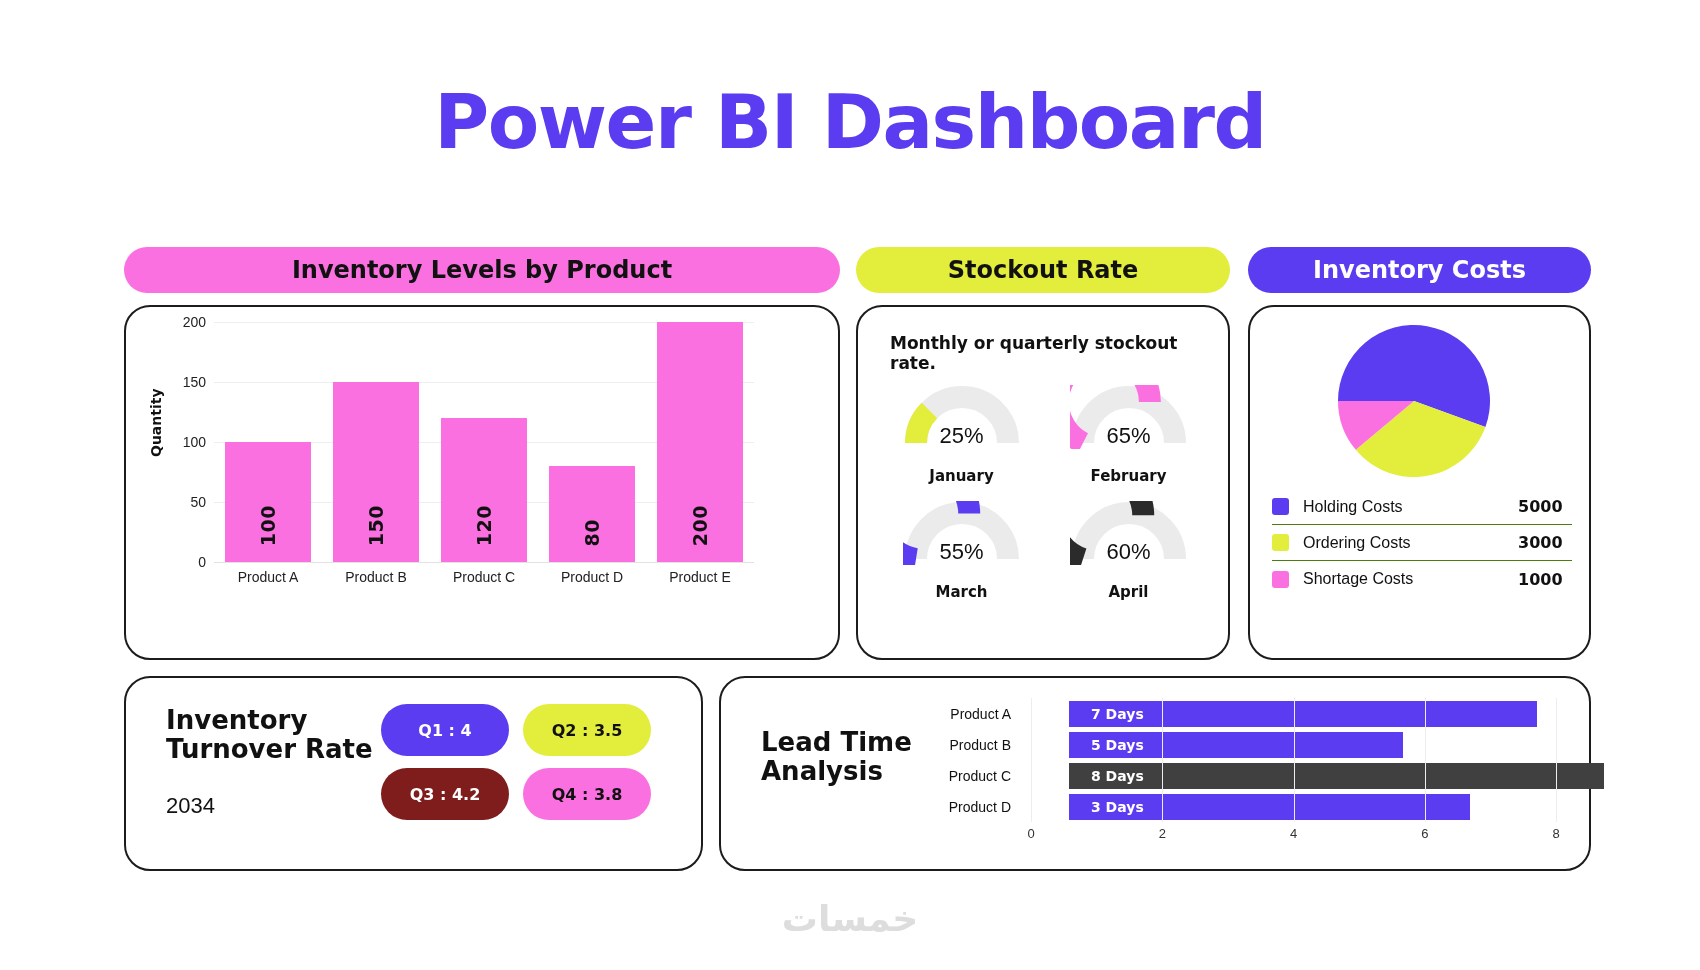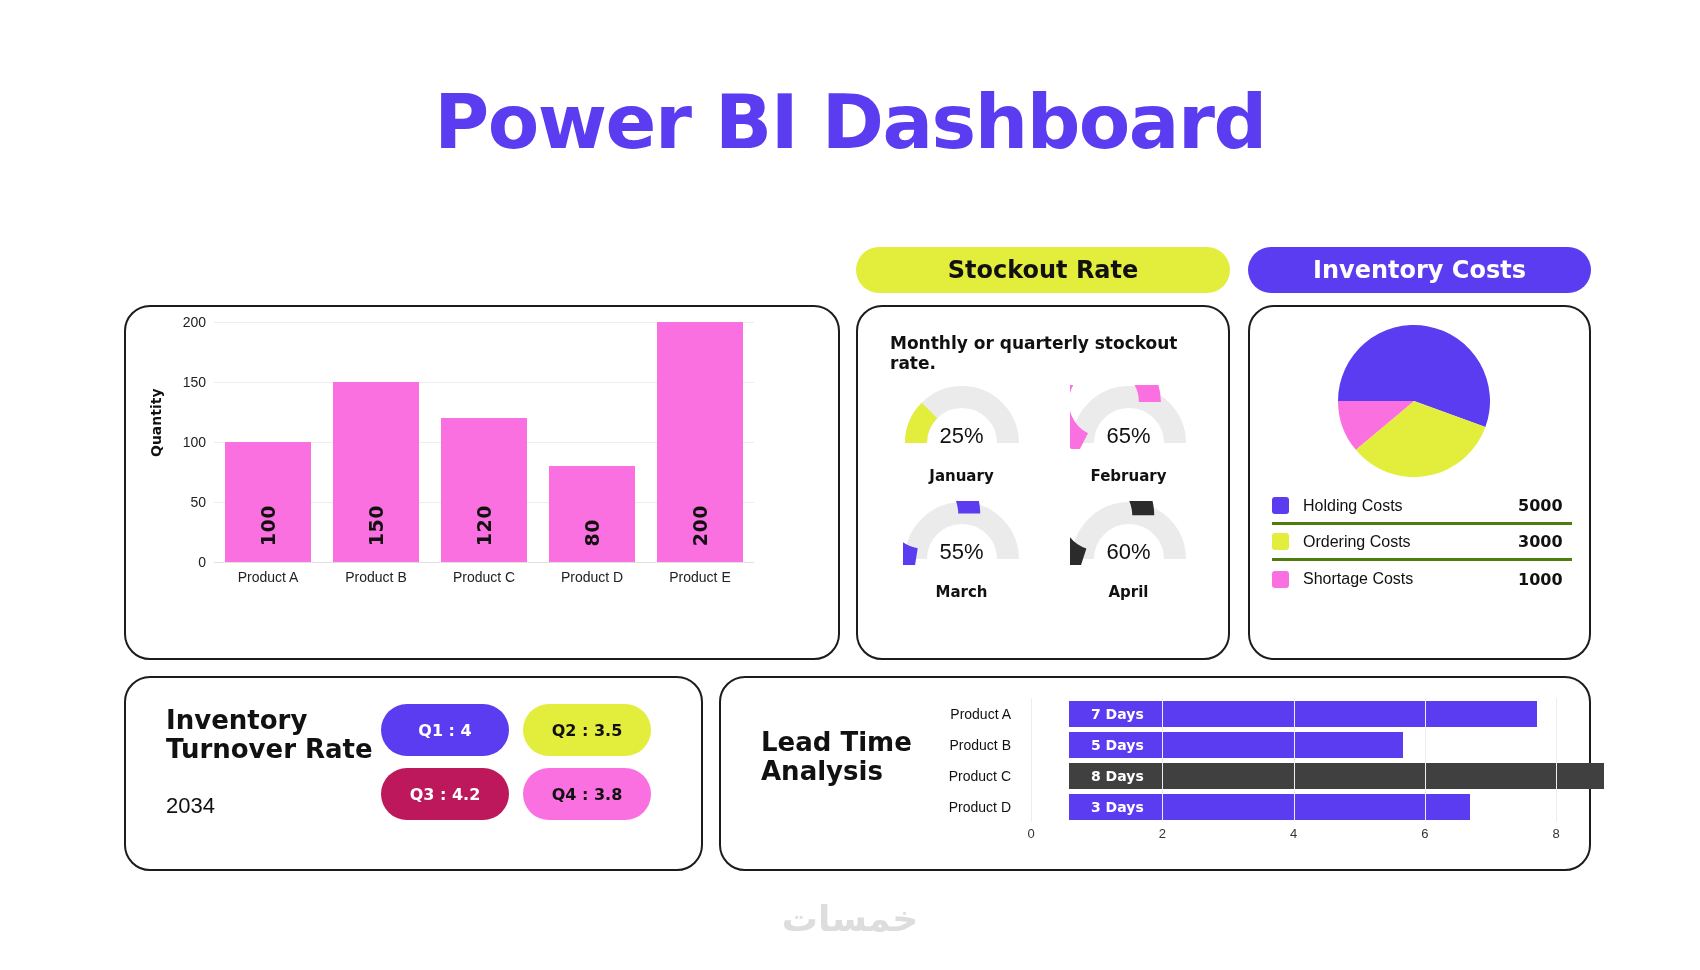--- a/index.html
+++ b/index.html
@@ -100,21 +100,21 @@
   .gauge-name {
     margin-top: 18px; font-size: 15px; font-weight: 800; color: #111;
     font-family: "DejaVu Sans", sans-serif;
   }
 
   
   .pie-wrap { position: absolute; left: 88px; top: 18px; }
   .legend { position: absolute; left: 22px; top: 182px; width: 300px; }
   .legend-row {
     display: flex; align-items: center; height: 36px;
-    border-bottom: 3px solid #4d7c0f;
+    border-bottom: 1px solid #4d7c0f;
   }
   .legend-row:last-child { border-bottom: none; }
   .swatch { width: 17px; height: 17px; border-radius: 3px; flex: 0 0 auto; }
   .legend-label { flex: 1; margin-left: 14px; font-size: 16px; color: #111; }
   .legend-value { font-size: 16px; font-weight: 800; color: #111;
     font-family: "DejaVu Sans", sans-serif; width: 54px; text-align: left; }
 
   
   .turn-title {
     position: absolute; left: 40px; top: 28px; width: 230px;
@@ -171,20 +171,23 @@
     font-family: "DejaVu Sans", sans-serif;
   }
 </style>
 </head>
 <body>
 
 <div class="page">
 
   <div class="dash-title">Power BI Dashboard</div>
 
+  <div class="hdr" id="hdr-inv">
+    <span class="hdr-label">Inventory Levels by Product</span>
+  </div>
   <div class="hdr" id="hdr-stock">
     <span class="hdr-label">Stockout Rate</span>
   </div>
   <div class="hdr" id="hdr-cost">
     <span class="hdr-label">Inventory Costs</span>
   </div>
 
   <div class="card" id="card-inventory">
     <div class="barchart">
       <div class="y-title">Quantity</div>
@@ -312,21 +315,21 @@
 
   <div class="card" id="card-turnover">
     <div class="turn-title">
       <span>Inventory</span><br>
       <span>Turnover Rate</span>
     </div>
     <div class="turn-year">2034</div>
     <div class="pill-grid" id="pill-grid">
         <div class="pill" style="background: rgb(91, 60, 240); color: rgb(255, 255, 255);">Q1 : 4</div>
         <div class="pill" style="background: rgb(227, 237, 60); color: rgb(17, 17, 17);">Q2 : 3.5</div>
-        <div class="pill" style="background: #be185d; color: rgb(255, 255, 255); text-align: right;">Q3 : 4.2</div>
+        <div class="pill" style="background: #7f1d1d; color: rgb(255, 255, 255); text-align: right;">Q3 : 4.2</div>
         <div class="pill" style="background: rgb(250, 112, 224); color: rgb(17, 17, 17);">Q4 : 3.8</div>
       </div>
   </div>
 
   <div class="card" id="card-leadtime">
     <div class="lt-title">
       <span>Lead Time</span><br>
       <span>Analysis</span>
     </div>
     <div class="lt-chart" id="lt-chart">

